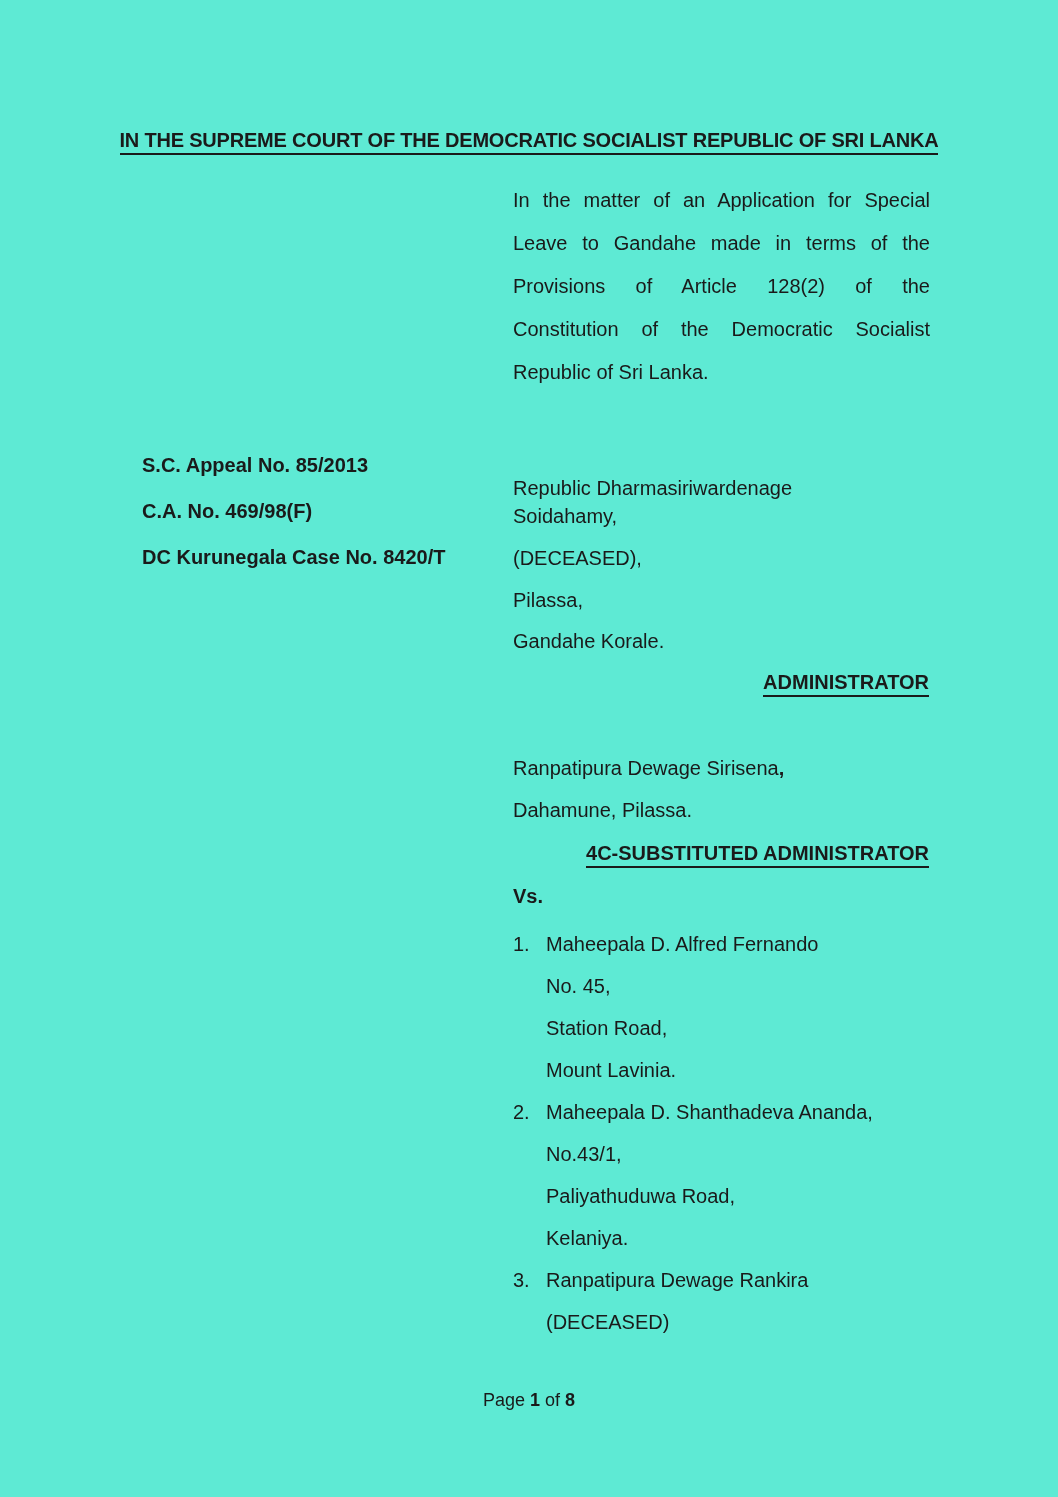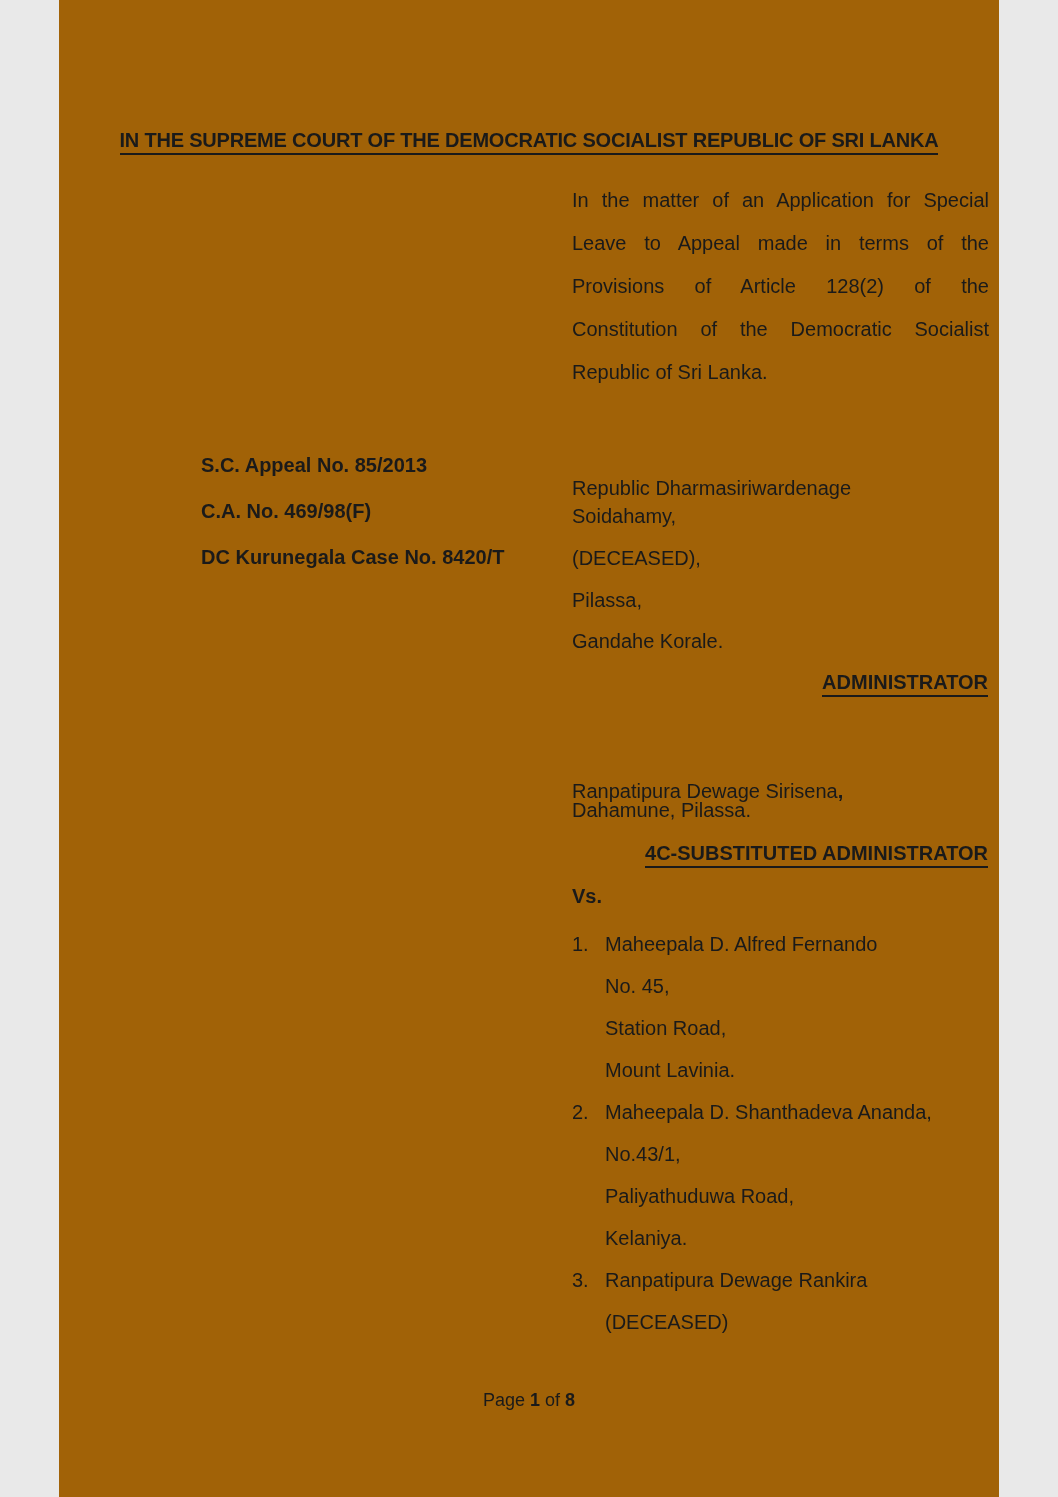--- a/index.html
+++ b/index.html
@@ -1,22 +1,22 @@
 <!DOCTYPE html>
 <html><head>
 <meta charset="utf-8">
 <style>
   * { margin: 0; padding: 0; box-sizing: border-box; }
   html, body { background: #e9e9e9; }
   .page {
     position: relative;
-    width: 940px;
+    width: 1058px;
     height: 1497px;
     margin: 0 auto;
-    background: #a16207;
+    background: #5eead4;
     color: #1a1a1a;
     font-family: "Liberation Sans", "DejaVu Sans", sans-serif;
     font-size: 20px;
     overflow: hidden;
   }
   .b { font-weight: bold; }
   .u { border-bottom: 2px solid currentColor; padding-bottom: 2px; }
 
   
   .title {
@@ -80,21 +80,21 @@
 <body>
 
 <div class="page">
 
   <div class="title">
     <span class="u">IN THE SUPREME COURT OF THE DEMOCRATIC SOCIALIST REPUBLIC OF SRI LANKA</span>
   </div>
 
   <div class="matter">
     <div class="matter-line">In the matter of an Application for Special</div>
-    <div class="matter-line">Leave to Appeal made in terms of the</div>
+    <div class="matter-line">Leave to Gandahe made in terms of the</div>
     <div class="matter-line">Provisions of Article 128(2) of the</div>
     <div class="matter-line">Constitution of the Democratic Socialist</div>
     <div class="matter-line">Republic of Sri Lanka.</div>
   </div>
 
   <div class="case-refs">
     <div class="case-ref">S.C. Appeal No. 85/2013</div>
     <div class="case-ref">C.A. No. 469/98(F)</div>
     <div class="case-ref">DC Kurunegala Case No. 8420/T</div>
   </div>
@@ -103,21 +103,21 @@
     <div>Republic Dharmasiriwardenage</div>
     <div>Soidahamy,</div>
   </div>
   <div class="pline" style="top:546px;">(DECEASED),</div>
   <div class="pline" style="top:588px;">Pilassa,</div>
   <div class="pline" style="top:629px;">Gandahe Korale.</div>
   <div class="role-line" style="top:670px;">
     <span class="u">ADMINISTRATOR</span>
   </div>
 
-  <div class="pline" style="top:779px;"><span>Ranpatipura Dewage Sirisena</span><span class="b">,</span></div>
+  <div class="pline" style="top:756px;"><span>Ranpatipura Dewage Sirisena</span><span class="b">,</span></div>
   <div class="pline" style="top:798px;">Dahamune, Pilassa.</div>
   <div class="role-line" style="top:841px;">
     <span class="u">4C-SUBSTITUTED ADMINISTRATOR</span>
   </div>
 
   <div class="pline b" style="top:884px;">Vs.</div>
 
   <div class="rlist">
     <div class="rlist-row">
       <span class="rlist-num">1.</span>

